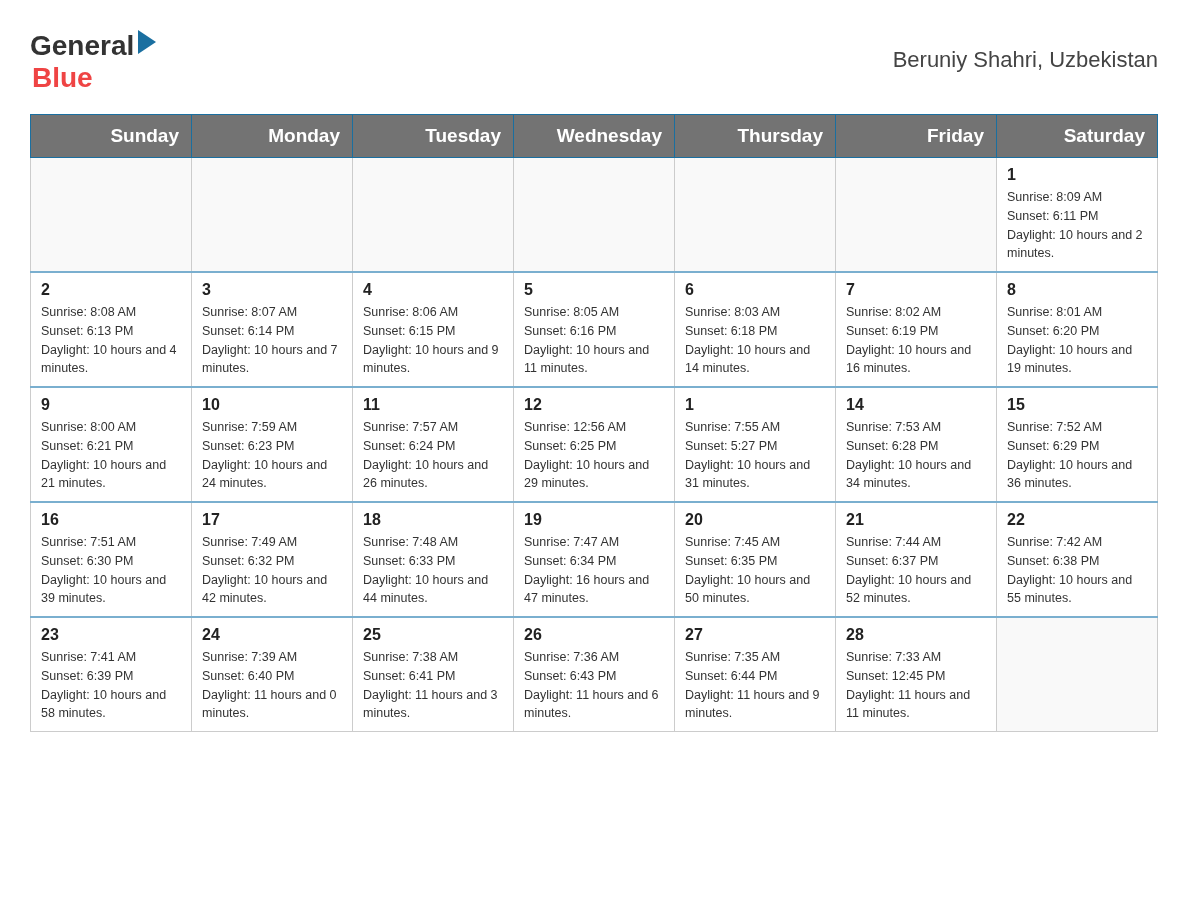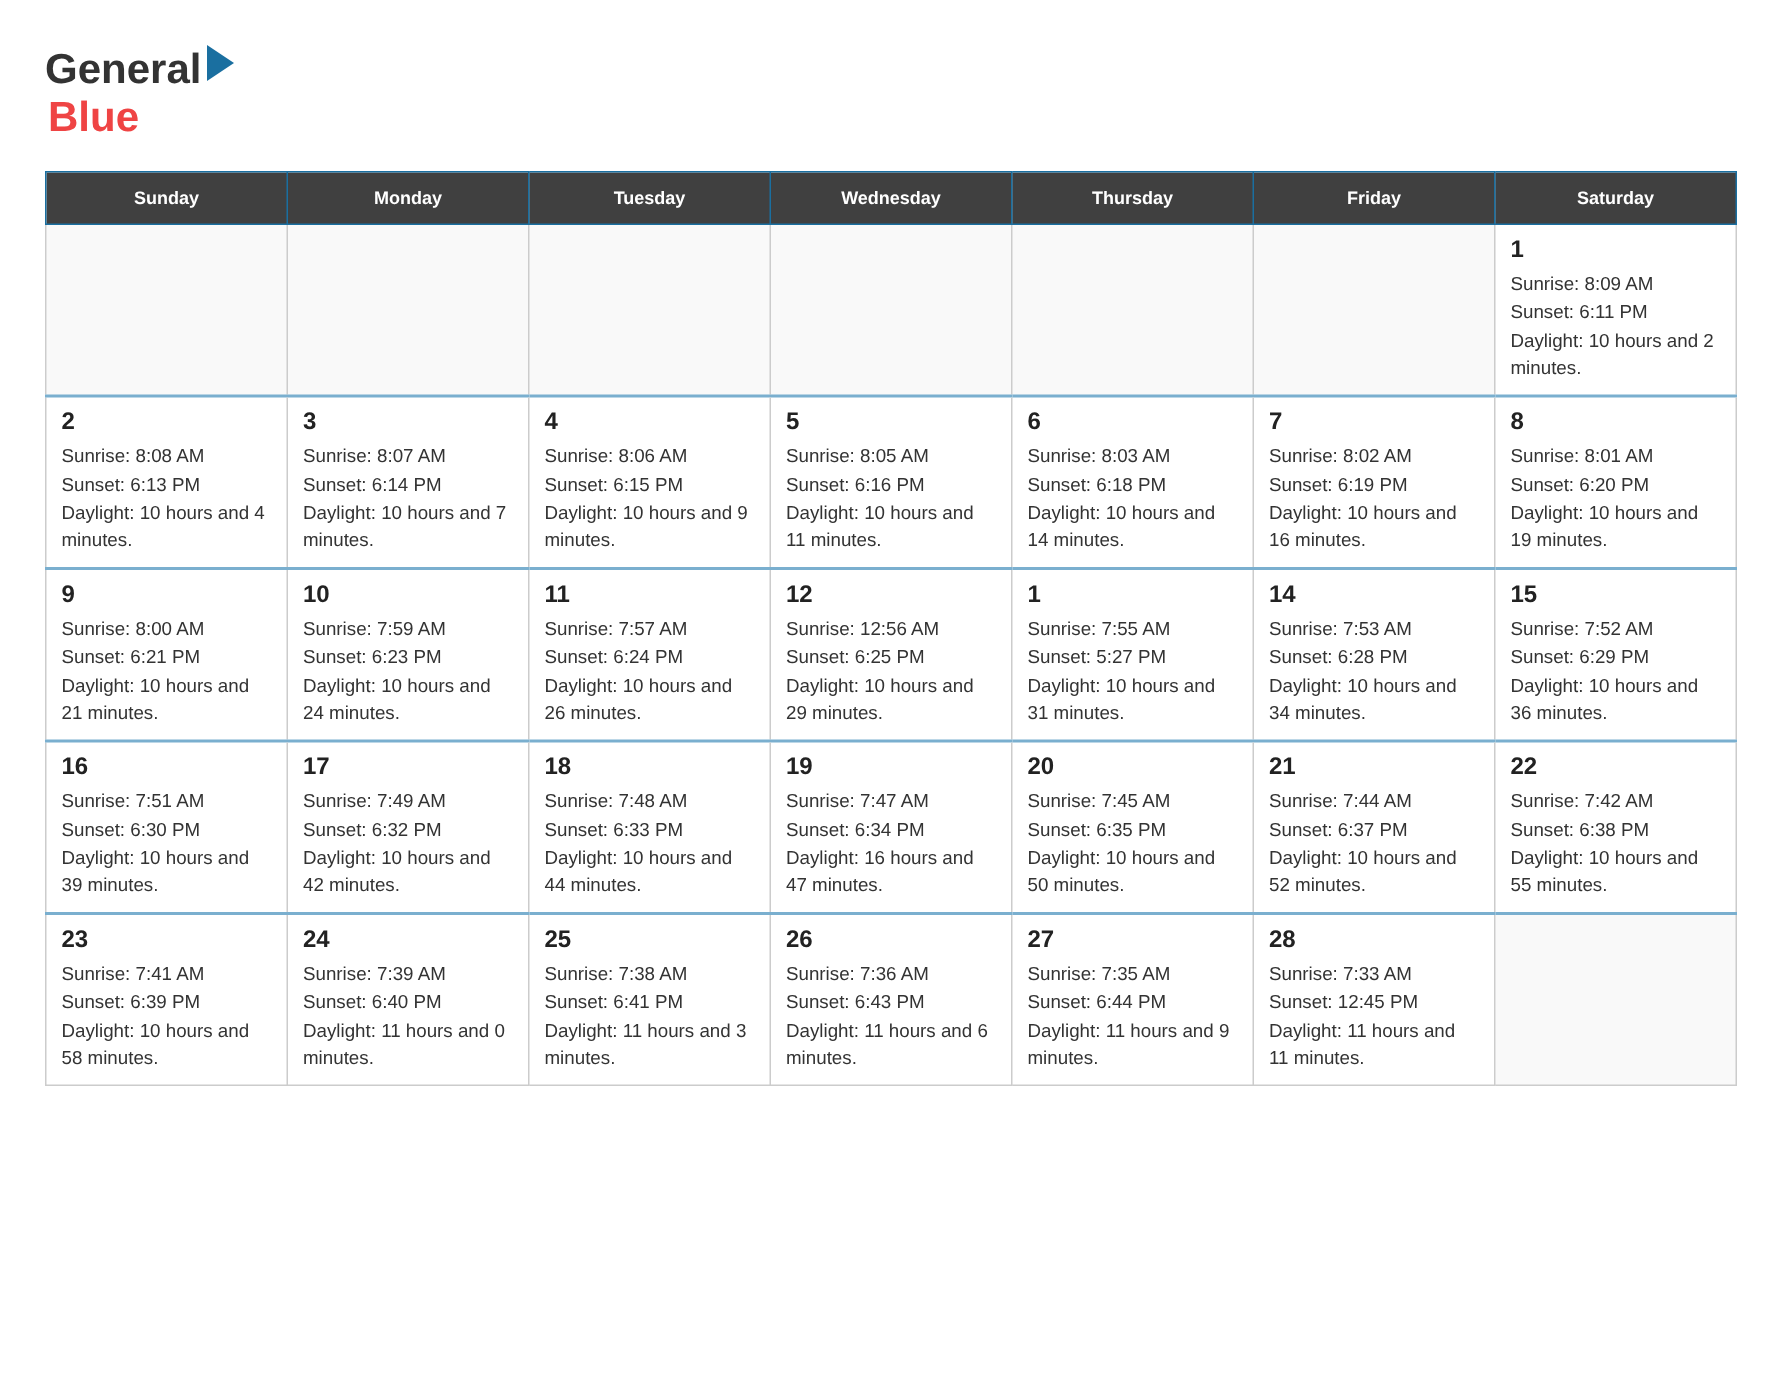--- a/index.html
+++ b/index.html
@@ -62,26 +62,26 @@
       font-size: 22px;
       color: #444;
       margin-top: 6px;
     }
     .calendar {
       width: 100%;
       border-collapse: collapse;
       border: 1px solid #aaa;
     }
     .calendar th {
-      background-color: #404040;
+      background-color: #737373;
       color: #fff;
-      font-size: 12px;
+      font-size: 19px;
       font-weight: bold;
       padding: 10px 12px;
-      text-align: center;
+      text-align: right;
       border: 1px solid #1a6fa0;
     }
     .calendar td {
       vertical-align: top;
       padding: 8px 10px;
       border: 1px solid #ccc;
       width: calc(100% / 7);
       min-height: 110px;
       font-size: 13px;
       color: #333;
@@ -112,20 +112,21 @@
   <div class="logo">
     <div class="logo-block">
       <div class="logo-row1">
         <span class="logo-text-general">General</span>
         <div class="logo-arrow"></div>
       </div>
       <div class="logo-row2">Blue</div>
     </div>
   </div>
   <div class="title-block">
+    <div class="calendar-subtitle">Beruniy Shahri, Uzbekistan</div>
   </div>
 </div>
 
 <table class="calendar">
   <thead>
     <tr>
     <th>Sunday</th>
         <th>Monday</th>
         <th>Tuesday</th>
         <th>Wednesday</th>

